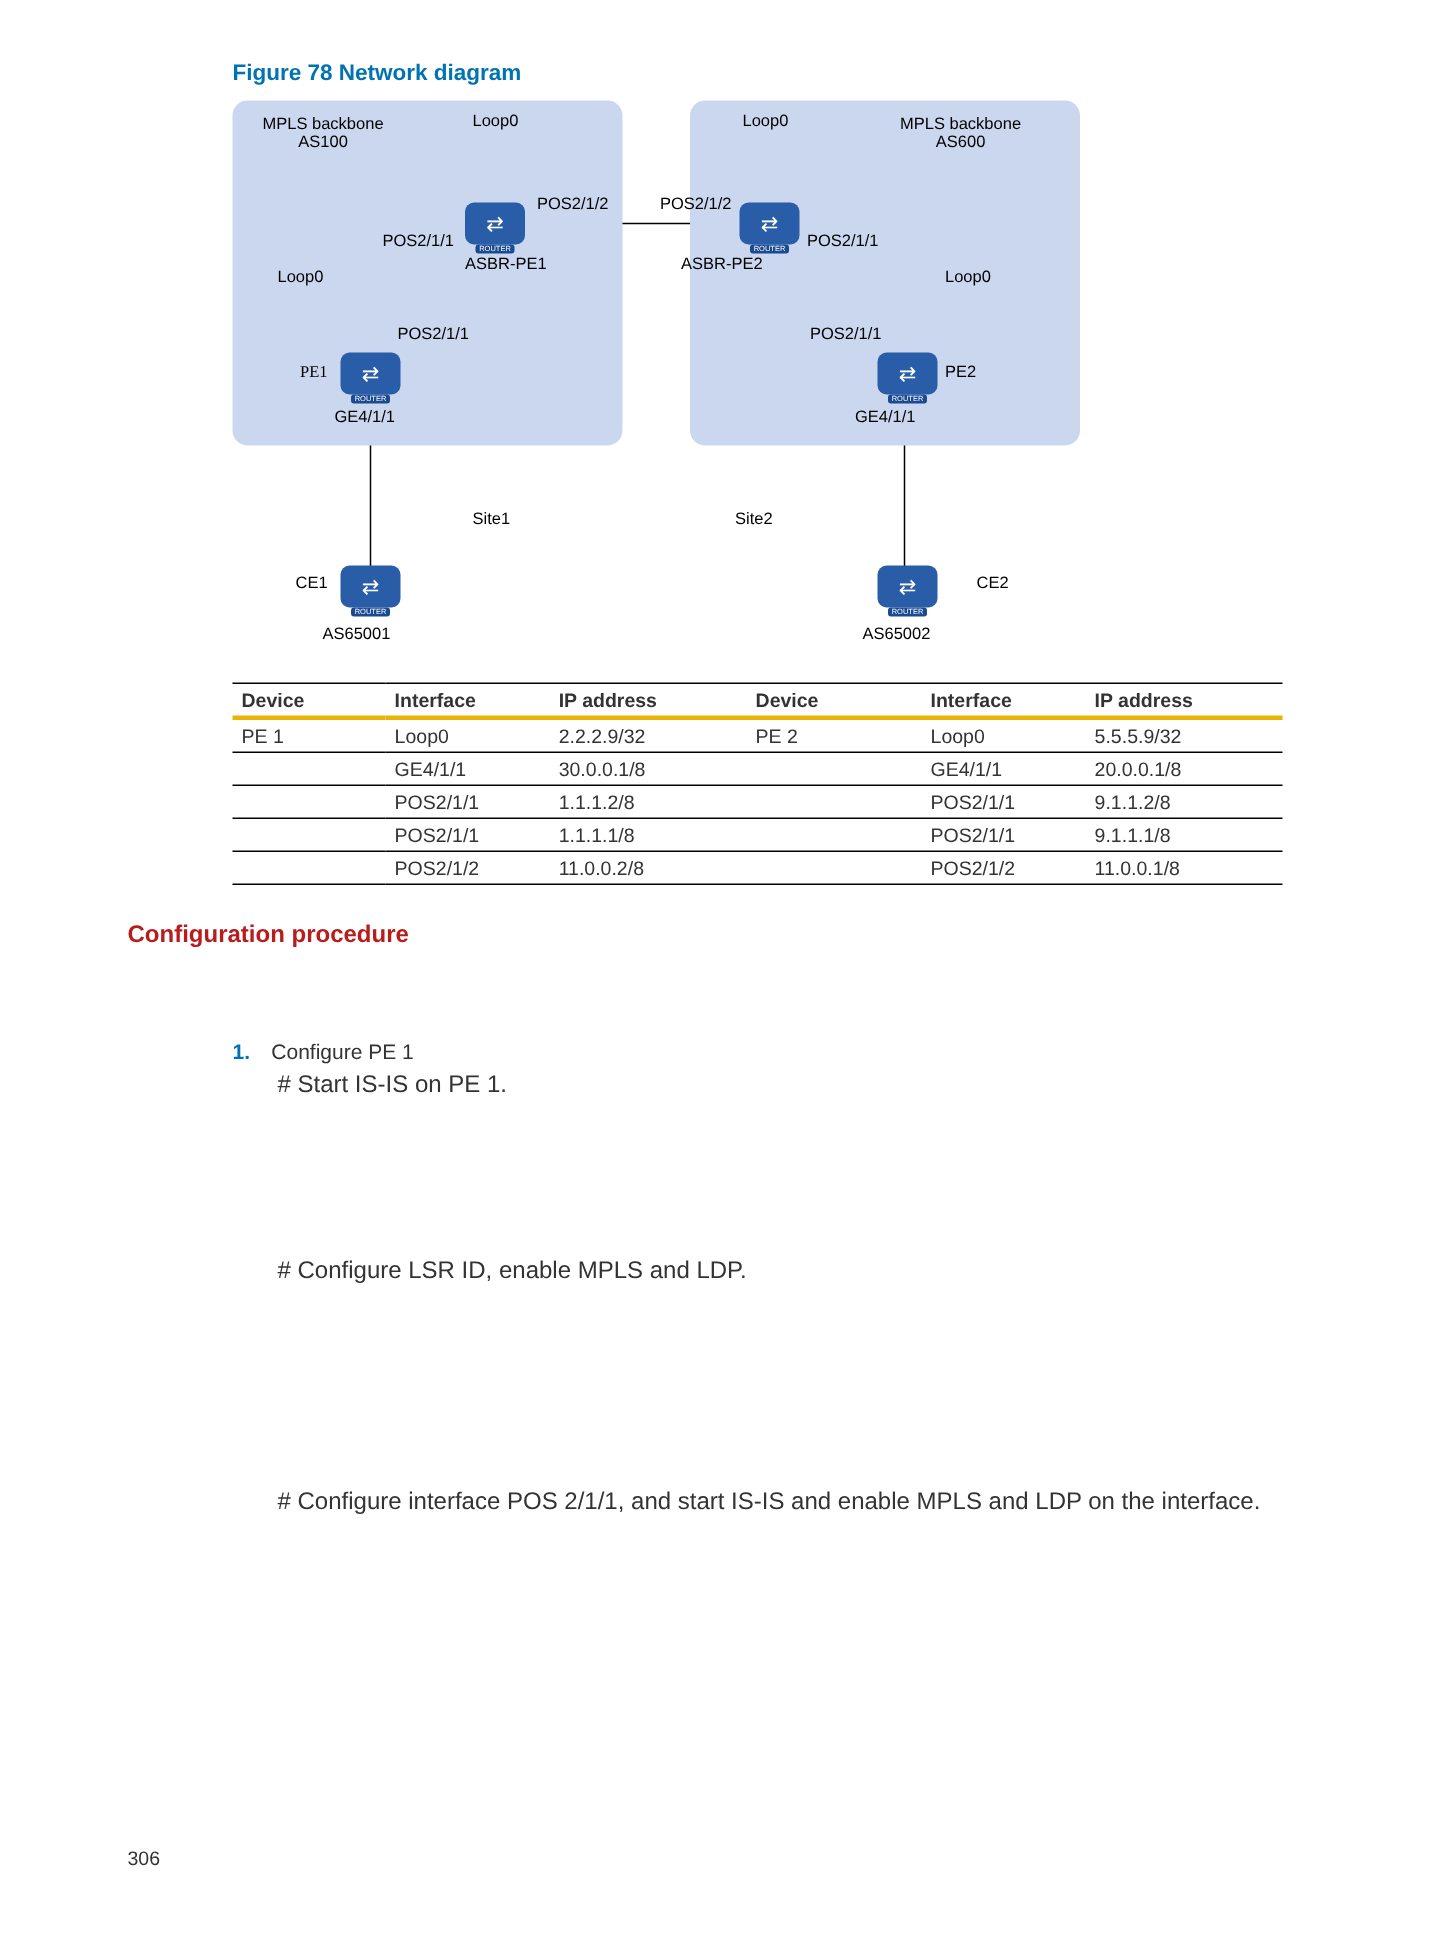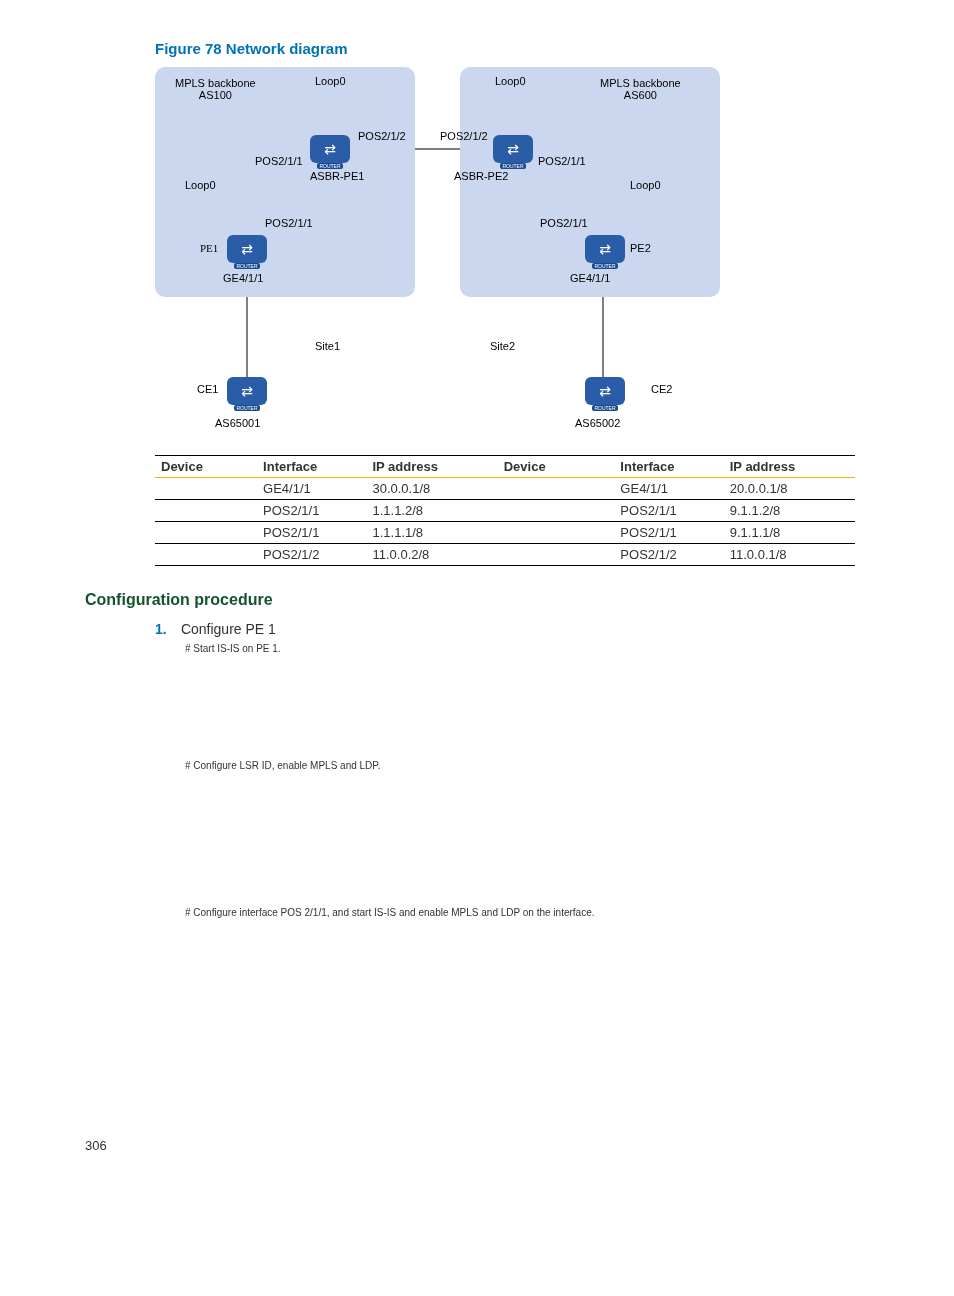--- a/index.html
+++ b/index.html
@@ -13,21 +13,21 @@
     background: #fff;
   }
   .fig-title {
     color: #0073b3;
     font-weight: bold;
     font-size: 15px;
     margin-left: 70px;
     margin-bottom: 10px;
   }
   .section-title {
-    color: #14532d;
+    color: #b91c1c;
     font-weight: bold;
     font-size: 16px;
     margin-top: 25px;
     margin-bottom: 12px;
   }
   
   .diagram {
     position: relative;
     width: 700px;
     height: 380px;
@@ -79,28 +79,28 @@
     border-collapse: collapse;
     width: 700px;
     margin-left: 70px;
     margin-top: 8px;
     font-size: 13px;
   }
   table.iptab th, table.iptab td {
     text-align: left;
     padding: 3px 6px;
   }
-  table.iptab thead tr { border-top: 1.5px solid #000; border-bottom: 1px solid #eab308; }
+  table.iptab thead tr { border-top: 1.5px solid #000; border-bottom: 3px solid #eab308; }
   table.iptab tbody tr { border-bottom: 1px solid #000; }
   table.iptab tbody tr:last-child { border-bottom: 1.5px solid #000; }
   
   .proc { margin-left: 70px; margin-top: 6px; }
   .proc-num { color:#0073b3; font-weight:bold; display:inline-block; width:22px; }
-  .proc-text { display:inline-block; }
-  .proc-sub { margin-left: 100px; margin-top: 6px; font-size:10px; }
+  .proc-text { display:inline-block;margin-top:48px; }
+  .proc-sub { margin-left: 100px; margin-top: 6px; font-size:16px; }
   .gap-small { height: 100px; }
   .gap-med { height: 130px; }
   .page-num { text-align:left; margin-top: 220px; font-size:13px; }
 </style>
 </head>
 <body>
 
 <div class="fig-title">Figure 78 Network diagram</div>
 
 <div class="diagram">
@@ -204,20 +204,28 @@
       <th>Device</th>
       <th>Interface</th>
       <th>IP address</th>
       <th>Device</th>
       <th>Interface</th>
       <th>IP address</th>
     </tr>
   </thead>
   <tbody id="iptab-body">
       <tr>
+        <td>PE 1</td>
+        <td>Loop0</td>
+        <td>2.2.2.9/32</td>
+        <td>PE 2</td>
+        <td>Loop0</td>
+        <td>5.5.5.9/32</td>
+      </tr>
+      <tr>
         <td></td>
         <td>GE4/1/1</td>
         <td>30.0.0.1/8</td>
         <td></td>
         <td>GE4/1/1</td>
         <td>20.0.0.1/8</td>
       </tr>
       <tr>
         <td></td>
         <td>POS2/1/1</td>

